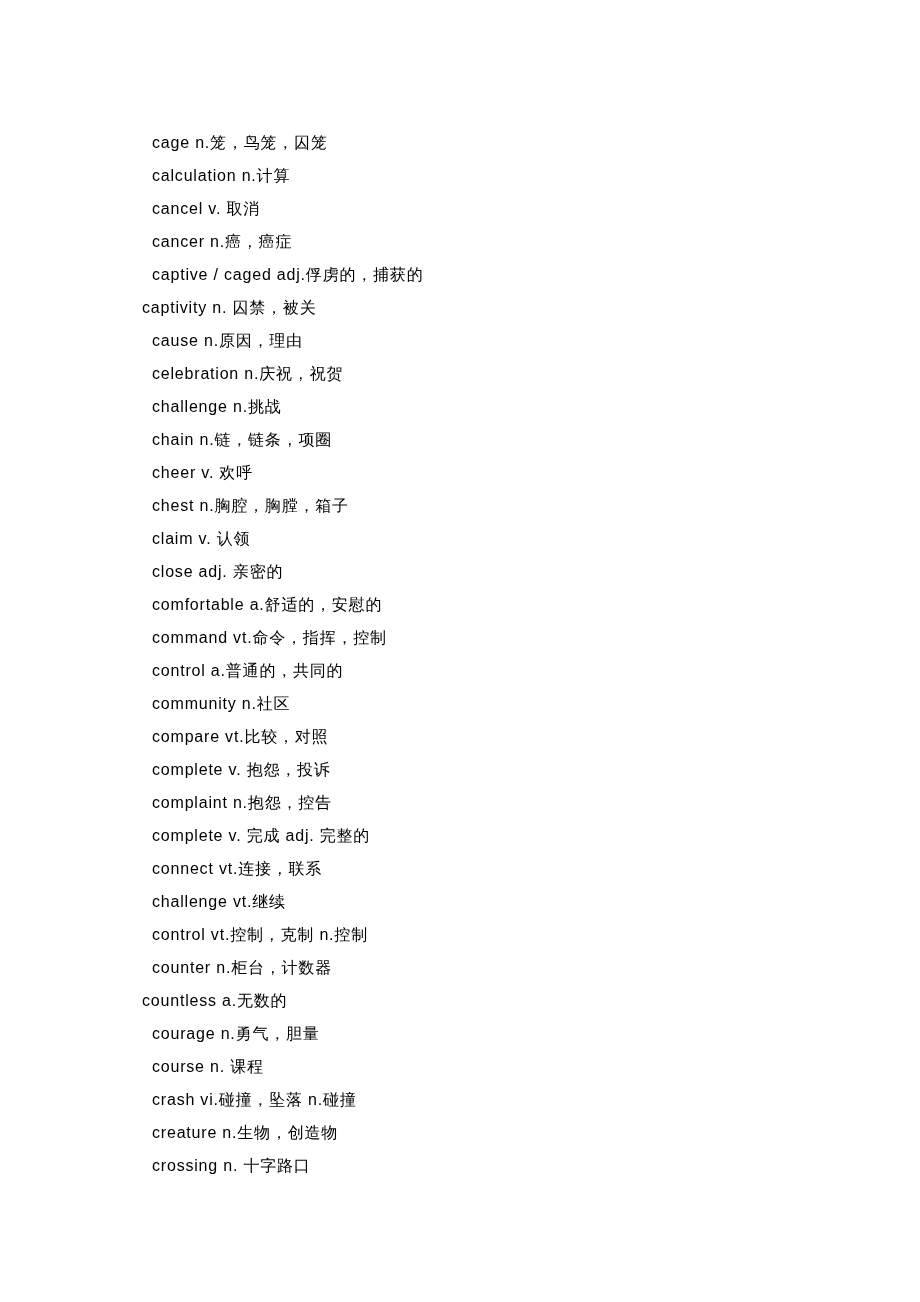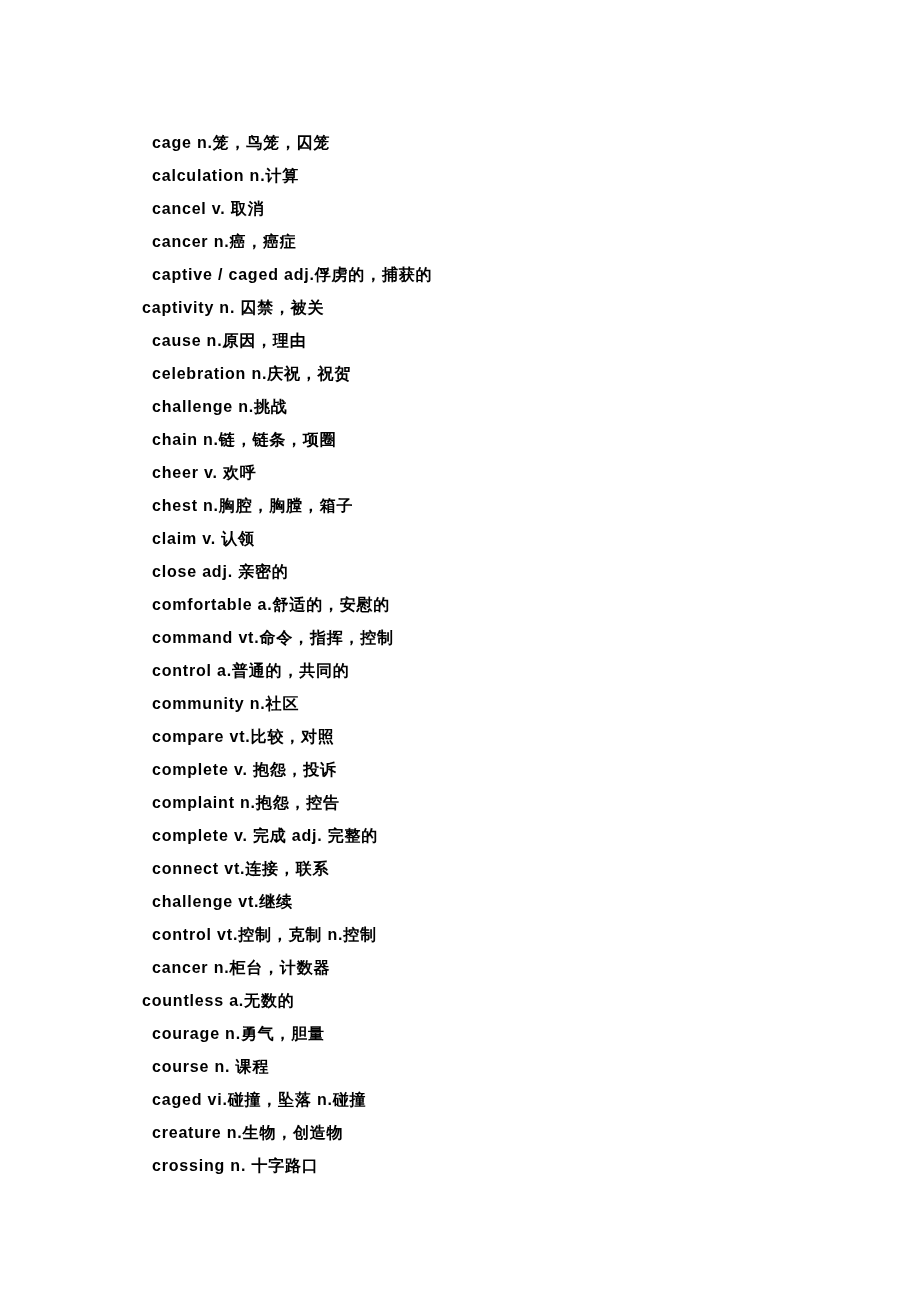--- a/index.html
+++ b/index.html
@@ -15,21 +15,20 @@
     padding-top: 126px;
     padding-left: 152px;
     padding-right: 120px;
   }
   .entry {
     font-size: 16px;
     line-height: 33px;
     color: #000;
     letter-spacing: 0.8px;
     white-space: nowrap;
-    font-weight: bold;
   }
   .entry.no-indent {
     margin-left: -10px;
   }
 </style>
 </head>
 <body>
 
 <div class="page">
   <div class="entry">cage n.笼，鸟笼，囚笼</div>
@@ -50,20 +49,20 @@
   <div class="entry">command vt.命令，指挥，控制</div>
   <div class="entry">control a.普通的，共同的</div>
   <div class="entry">community n.社区</div>
   <div class="entry">compare vt.比较，对照</div>
   <div class="entry">complete v.   抱怨，投诉</div>
   <div class="entry">complaint n.抱怨，控告</div>
   <div class="entry">complete v. 完成  adj.   完整的</div>
   <div class="entry">connect vt.连接，联系</div>
   <div class="entry">challenge vt.继续</div>
   <div class="entry">control vt.控制，克制  n.控制</div>
-  <div class="entry">cancer n.柜台，计数器</div>
+  <div class="entry">counter n.柜台，计数器</div>
   <div class="entry no-indent">countless a.无数的</div>
   <div class="entry">courage n.勇气，胆量</div>
   <div class="entry">course n. 课程</div>
-  <div class="entry">caged vi.碰撞，坠落  n.碰撞</div>
+  <div class="entry">crash vi.碰撞，坠落  n.碰撞</div>
   <div class="entry">creature n.生物，创造物</div>
   <div class="entry">crossing n. 十字路口</div>
 </div>
 
 </body></html>

